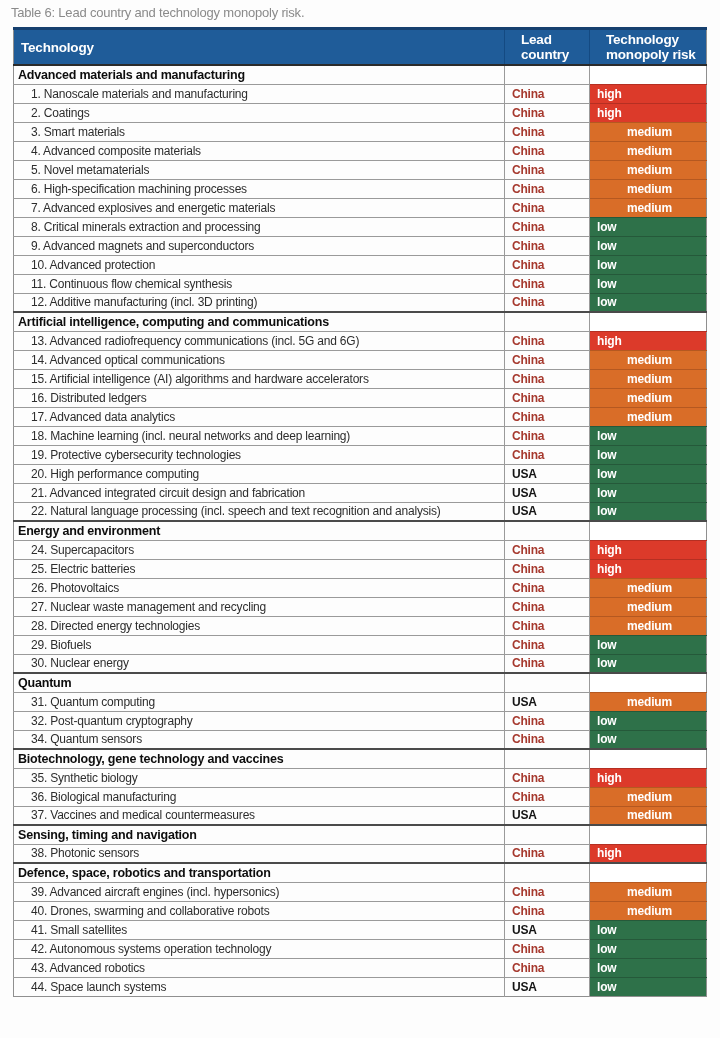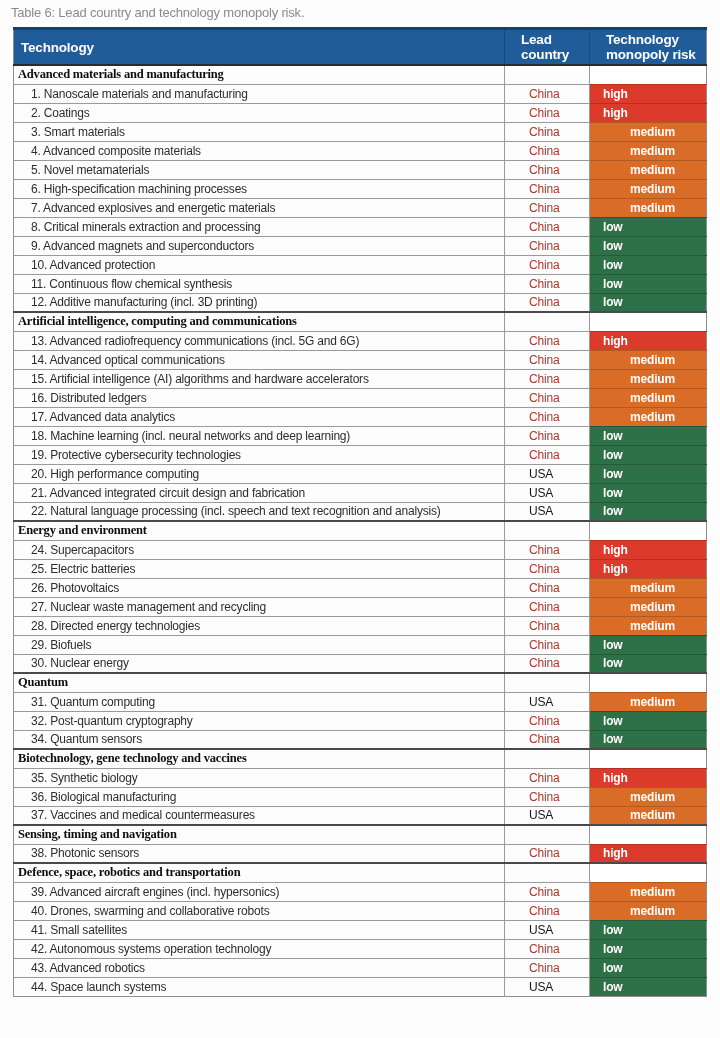--- a/index.html
+++ b/index.html
@@ -56,44 +56,43 @@
     white-space: nowrap;
     overflow: hidden;
     vertical-align: middle;
     border-top: 1px solid #9a9a9a;
     padding: 0 4px;
   }
   tbody td.col-sep { border-left: 1px solid #9a9a9a; }
 
   tr.section-row td {
     border-top: 2px solid #4a4a4a;
-    font-family: Liberation Serif, serif;
   }
   td.section-label {
     font-weight: bold;
     color: #0d0d0d;
     font-size: 12.5px;
     padding-left: 4px;
   }
   td.tech-cell {
     color: #2d2d2d;
     padding-left: 17px;
   }
   td.country-cell {
-    font-weight: normal;
+    font-weight: bold;
     font-size: 12px;
-    padding-left: 24px;
+    padding-left: 7px;
   }
   td.country-cell.china { color: var(--china, #a6392e); }
   td.country-cell.usa   { color: var(--usa, #141414); }
   td.risk-cell {
     font-weight: bold;
     color: #ffffff;
     font-size: 12px;
-    padding-left: 13px;
+    padding-left: 7px;
   }
   td.risk-cell.high   { background: var(--risk-high, #dc3a2a); border-top-color: #b52f22; }
   td.risk-cell.medium { background: var(--risk-medium, #d96d28); border-top-color: #b55820; text-align: center; }
   td.risk-cell.low    { background: var(--risk-low, #2e7149); border-top-color: #25593a; }
   td.risk-cell.none   { background: #ffffff; }
 </style>
 </head>
 <body>
 
 <div class="page" style="--header-bg: #1f5c99; --header-border: #16406f; --header-text: #ffffff; --risk-high: #dc3a2a; --risk-medium: #d96d28; --risk-low: #2e7149; --china: #a6392e; --usa: #141414;">

